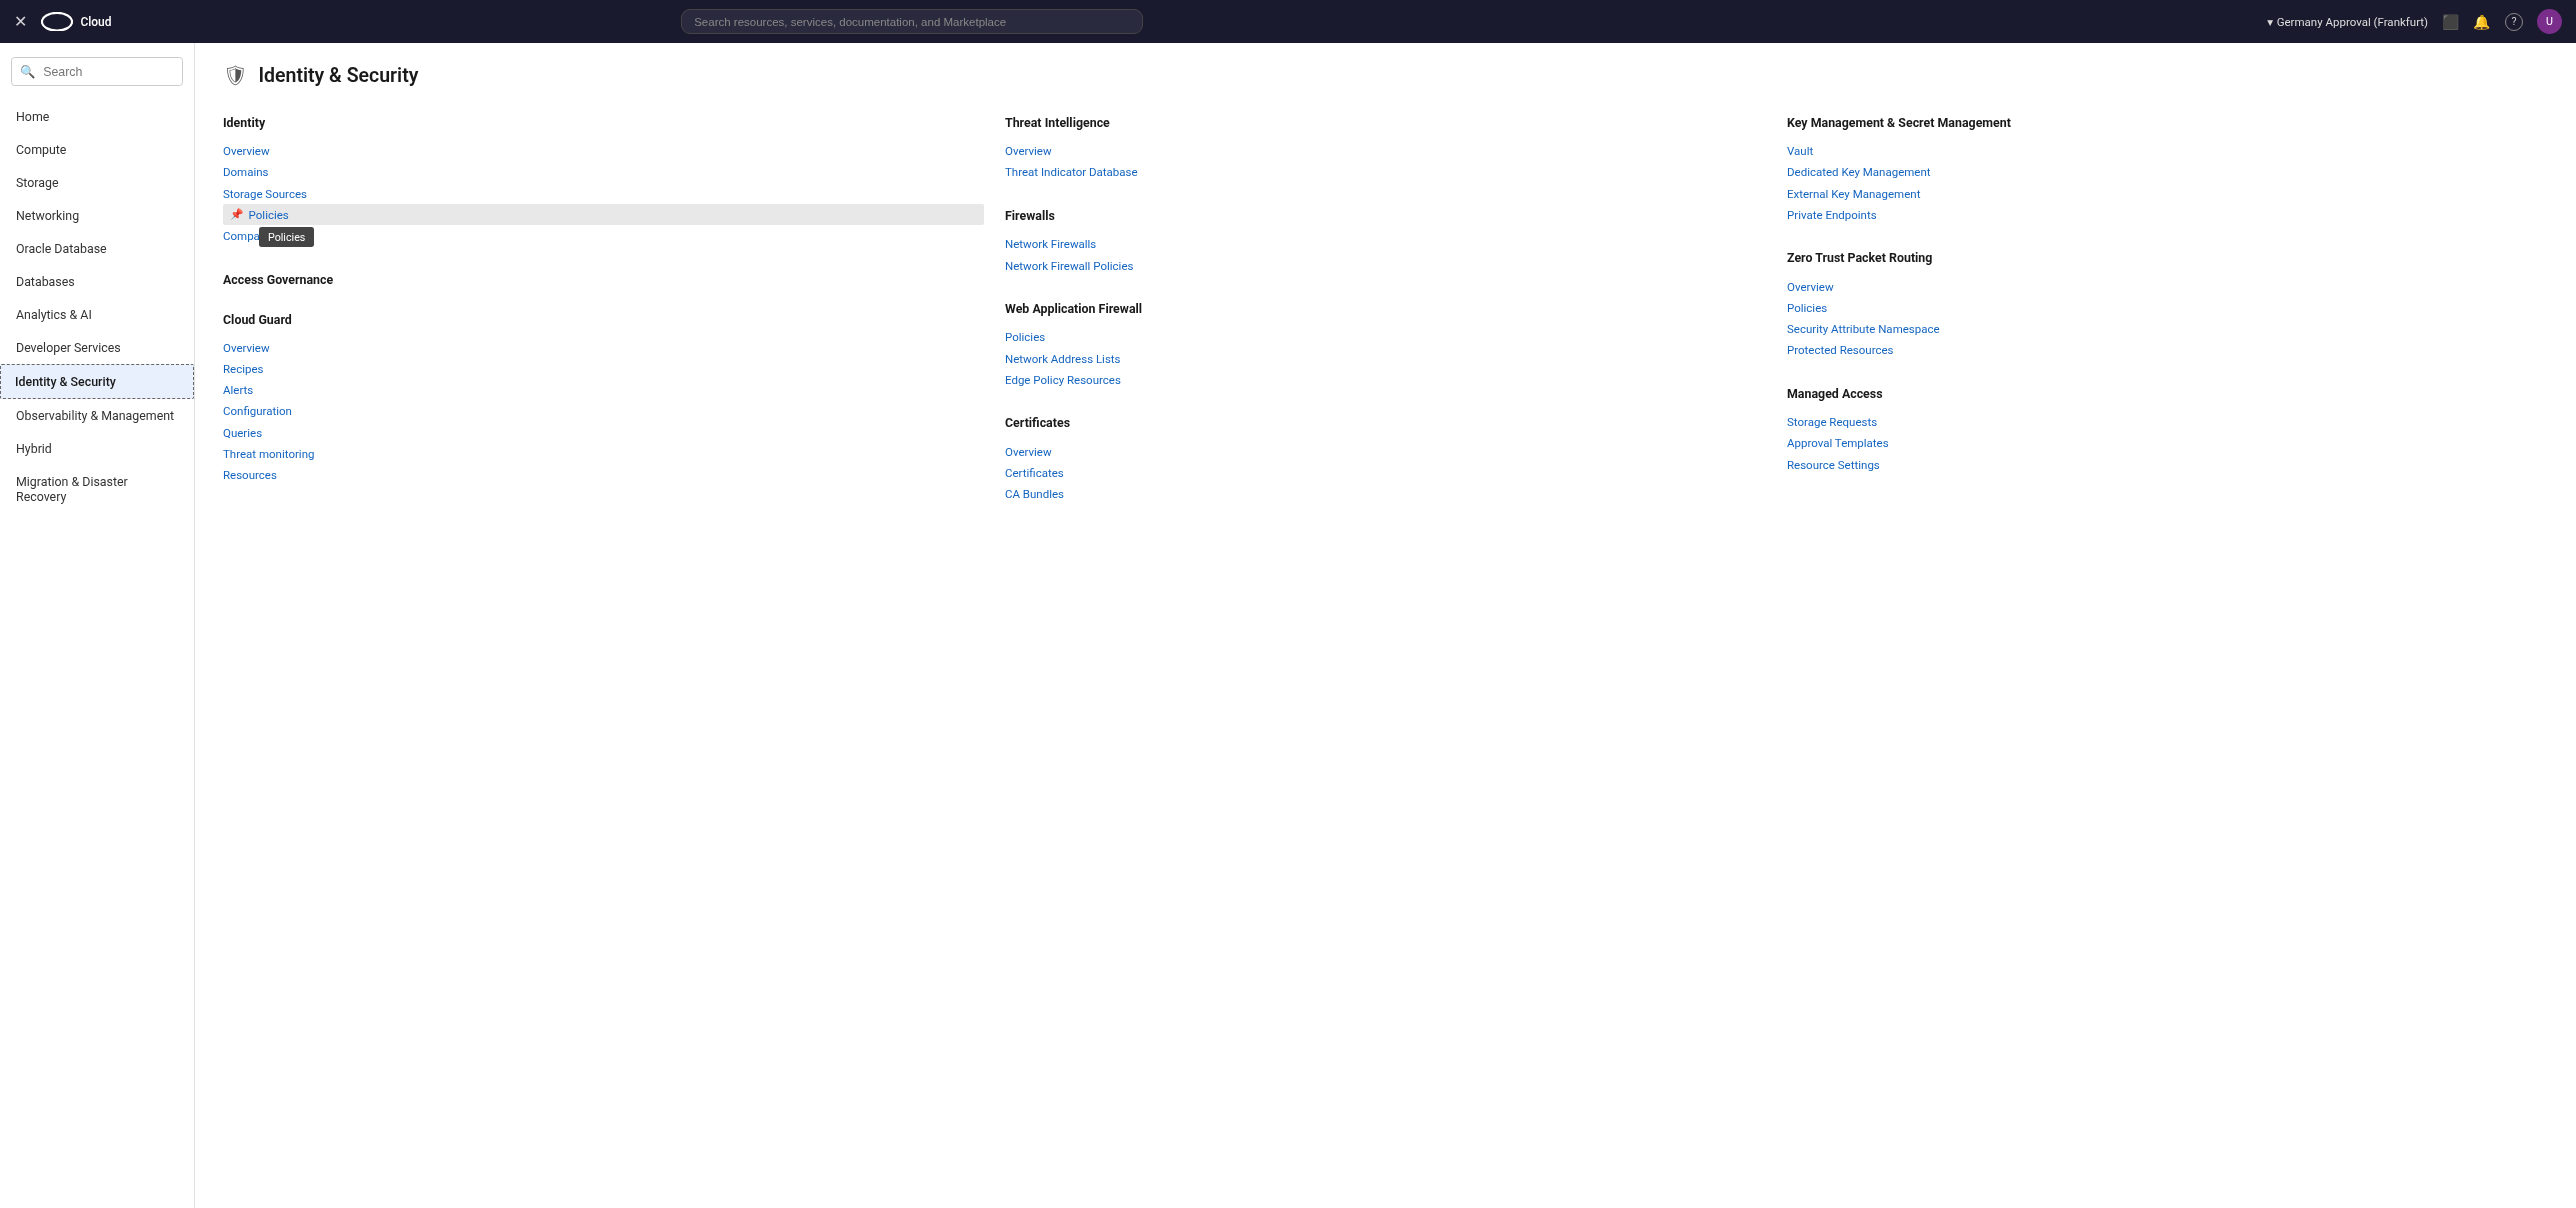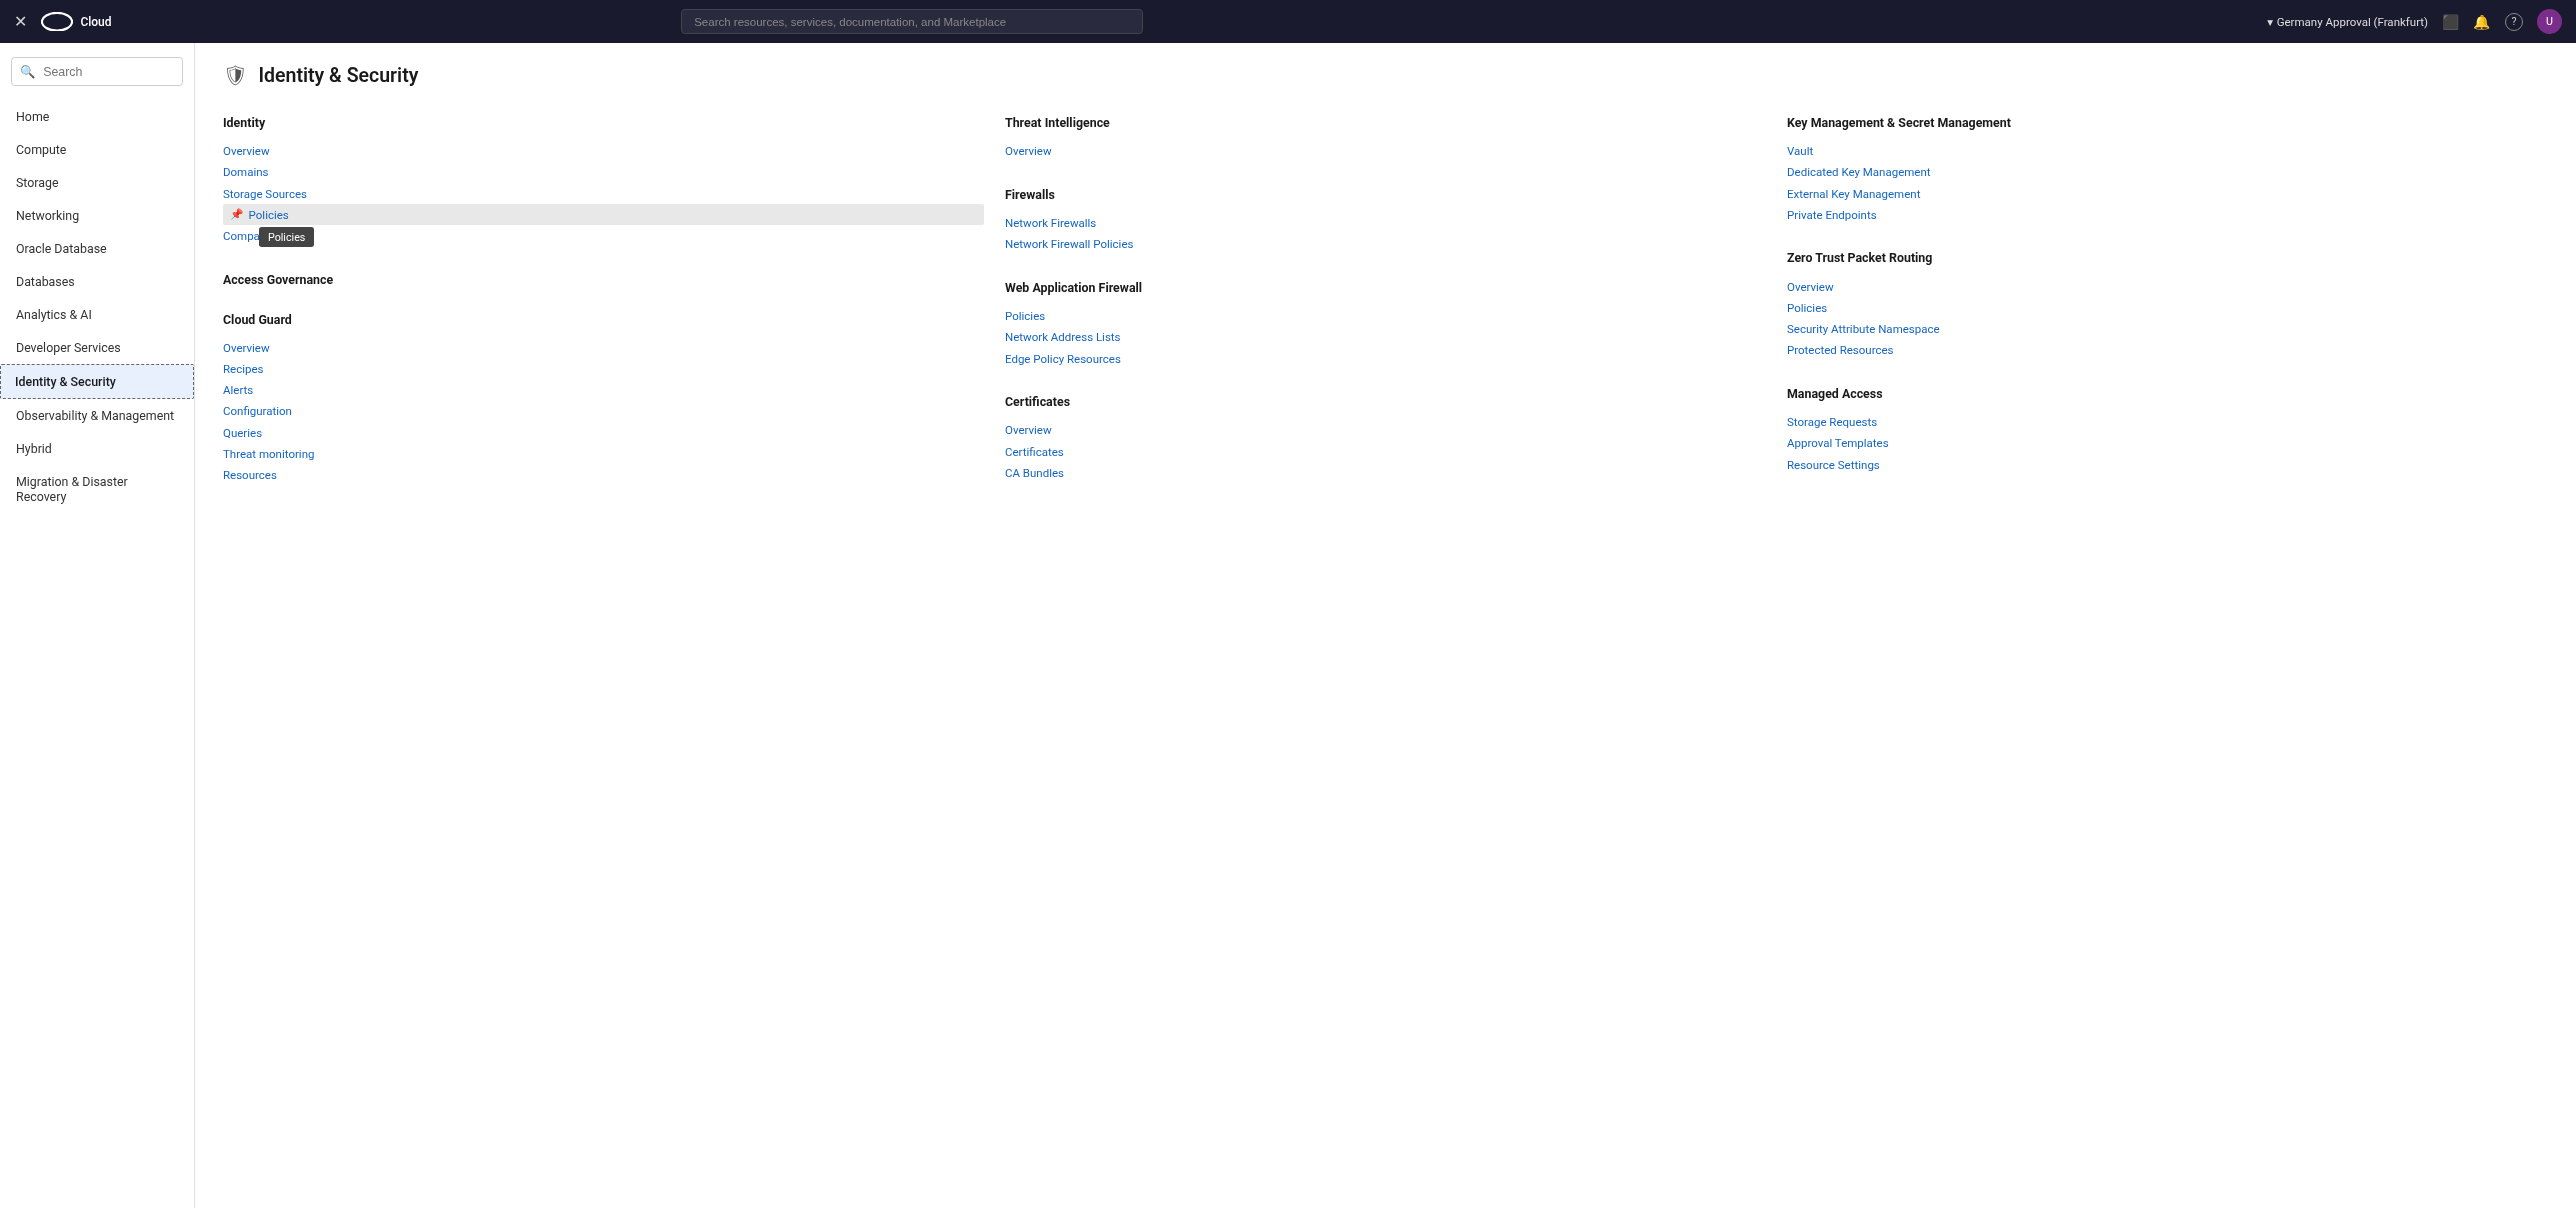--- a/index.html
+++ b/index.html
@@ -33,21 +33,21 @@
     }
     .topbar-search {
       flex: 1;
       max-width: 462px;
       margin: 0 auto;
     }
     .topbar-search input {
       width: 100%;
       background: #2a2a3e;
       border: 0.9px solid #444;
-      border-radius: 4px;
+      border-radius: 9px;
       padding: 5.3px 12.4px;
       color: #ccc;
       font-size: 11.5px;
       outline: none;
     }
     .topbar-search input::placeholder { color: #888; }
     .topbar-right {
       display: flex;
       align-items: center;
       gap: 14px;
@@ -272,20 +272,21 @@
           <a class="menu-link">Resources</a>
         </div>
 
       </div>
 
       <div>
 
         <div class="menu-section">
           <div class="menu-section-title">Threat Intelligence</div>
           <a class="menu-link">Overview</a>
+          <a class="menu-link">Threat Indicator Database</a>
         </div>
 
         <div class="menu-section">
           <div class="menu-section-title">Firewalls</div>
           <a class="menu-link">Network Firewalls</a>
           <a class="menu-link">Network Firewall Policies</a>
         </div>
 
         <div class="menu-section">
           <div class="menu-section-title">Web Application Firewall</div>

